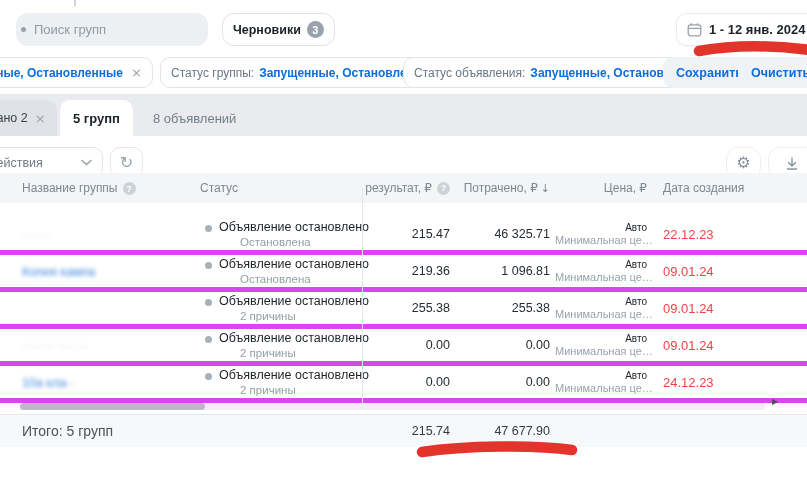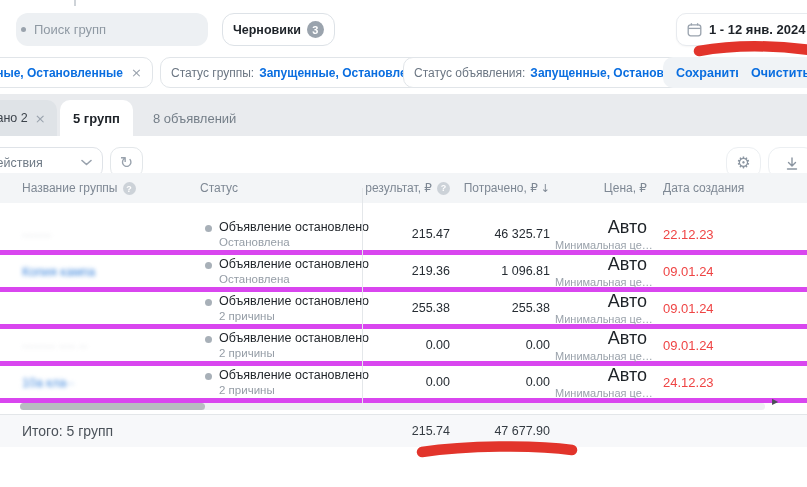--- a/index.html
+++ b/index.html
@@ -71,23 +71,23 @@
     background:#ccd2d8;color:#fff;font-size:9px;font-weight:700;margin-left:5px;cursor:pointer;}
   .sort{color:#7e8894;margin-left:3px;font-size:11px;}
 
   .tbody{position:absolute;left:0;top:218px;width:807px;}
   .trow{display:flex;align-items:center;height:37px;background:#fff;border-bottom:5px solid #d946ef;}
   .gname{font-size:12.5px;filter:blur(2.2px);white-space:nowrap;cursor:pointer;}
   .gname.blue{color:#3f87dd;} .gname.gray{color:#b9bfc6;}
   .cell-status{display:flex;align-items:flex-start;}
   .dot{width:7px;height:7px;border-radius:50%;background:#a8b0b8;margin:5px 7px 0 5px;flex:none;}
   .smain{font-size:12.5px;color:#1e2328;white-space:nowrap;}
-  .ssub{font-size:11.5px;color:#959da6;margin-top:2px;white-space:nowrap;}
+  .ssub{font-size:11.5px;color:#959da6;margin-top:2px;white-space:nowrap;margin-left:21px;}
   .num{font-size:12.5px;color:#262c33;}
-  .pmain{font-size:18px;color:#1e2328;}
+  .pmain{font-size:10px;color:#1e2328;}
   .psub{font-size:11px;color:#9aa2ab;margin-top:1px;white-space:nowrap;}
   .created-val{font-size:13px;color:#ef4444;}
 
   .vdivider{position:absolute;left:362px;top:188px;width:1px;height:215px;background:#e4e7ea;}
 
   .scrolltrack{position:absolute;left:20px;top:403px;width:745px;height:7px;border-radius:4px;background:#eef0f3;cursor:pointer;}
   .scrollthumb{position:absolute;left:0;top:0;width:185px;height:7px;border-radius:4px;background:#b7bcc1;cursor:grab;}
   .scrollarrow{position:absolute;left:772px;top:398px;font-size:8px;color:#4a5056;cursor:pointer;}
 
   .tfoot{position:absolute;left:0;top:414px;width:807px;height:33px;background:#f7f8fa;border-top:1px solid #e3e6e9;

